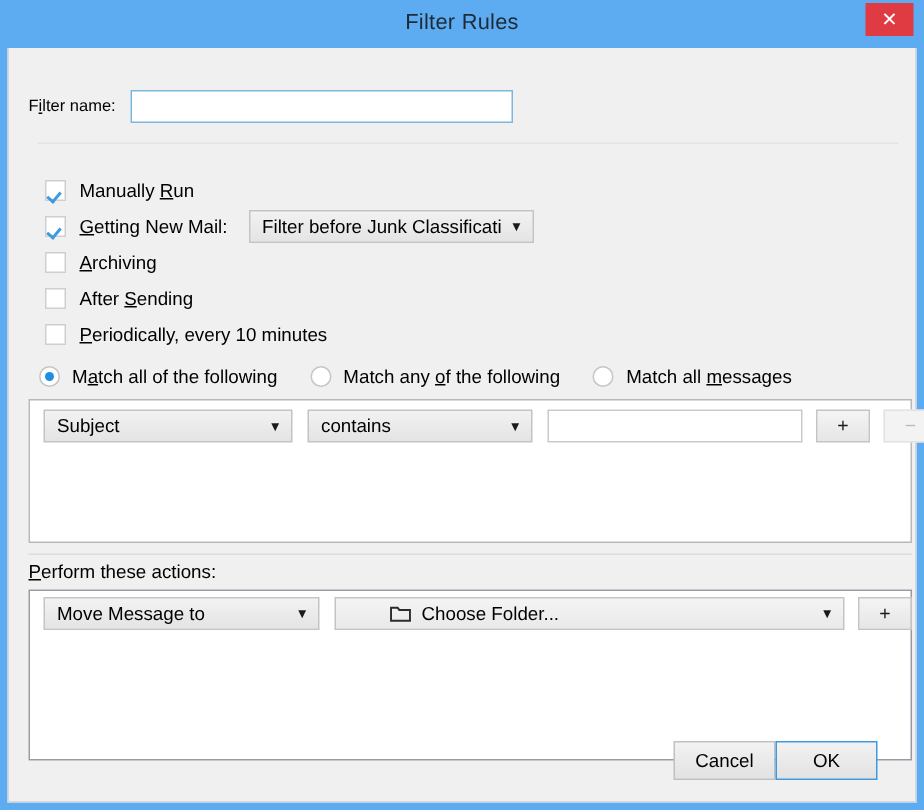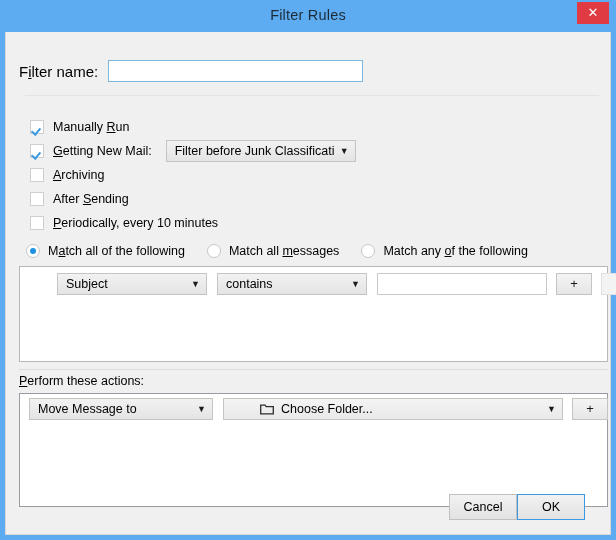--- a/index.html
+++ b/index.html
@@ -48,21 +48,21 @@
     height: 503px;
     background: #f0f0f0;
     border: 1px solid #d7d7d7;
     border-top: none;
   }
   
   .filtername-row {
     position: absolute; left: 13px; top: 28px;
     display: flex; align-items: center;
   }
-  .filtername-label { font-size: 15px; color: #000; }
+  .filtername-label { font-size: 11px; color: #000; }
   .filtername-input {
     margin-left: 10px;
     width: 255px; height: 22px;
     background: #ffffff;
     border: 1px solid #7cb8dd;
     font-family: "Liberation Sans", sans-serif;
     font-size: 12.5px;
     padding: 0 4px;
     color: #000;
     outline: none;
@@ -149,21 +149,21 @@
   .panel-cond {
     position: absolute; left: 13px; top: 234px;
     width: 589px; height: 96px;
     background: #ffffff;
     border: 1px solid #b8b8b8;
   }
   .cond-row {
     position: absolute; left: 9px; top: 6px;
     display: flex; align-items: center;
   }
-  .combo-field { width: 150px; margin-left: 28px; }
+  .combo-field { width: 166px; }
   .combo-op { width: 150px; margin-left: 10px; }
   .cond-value {
     margin-left: 10px;
     width: 170px; height: 22px;
     background: #fff;
     border: 1px solid #c9c9c9;
     font-family: "Liberation Sans", sans-serif;
     font-size: 12.5px; padding: 0 4px; color: #000;
     outline: none;
   }
@@ -288,25 +288,25 @@
 
     </div>
 
     <div class="radios">
       <div class="radio-item">
         <div class="rb sel"></div>
         <span class="radio-label"><span>M</span><span class="u">a</span><span>tch all of the following</span></span>
       </div>
       <div class="radio-item">
         <div class="rb"></div>
-        <span class="radio-label"><span>Match all </span><span class="u">m</span><span>essages</span></span>
+        <span class="radio-label"><span>Match any </span><span class="u">o</span><span>f the following</span></span>
       </div>
       <div class="radio-item">
         <div class="rb"></div>
-        <span class="radio-label"><span>Match any </span><span class="u">o</span><span>f the following</span></span>
+        <span class="radio-label"><span>Match all </span><span class="u">m</span><span>essages</span></span>
       </div>
     </div>
 
     <div class="panel-cond">
       <div class="cond-row">
         <div class="combo combo-field">
           <span class="cv">Subject</span>
           <span class="chev">▼</span>
         </div>
         <div class="combo combo-op">

